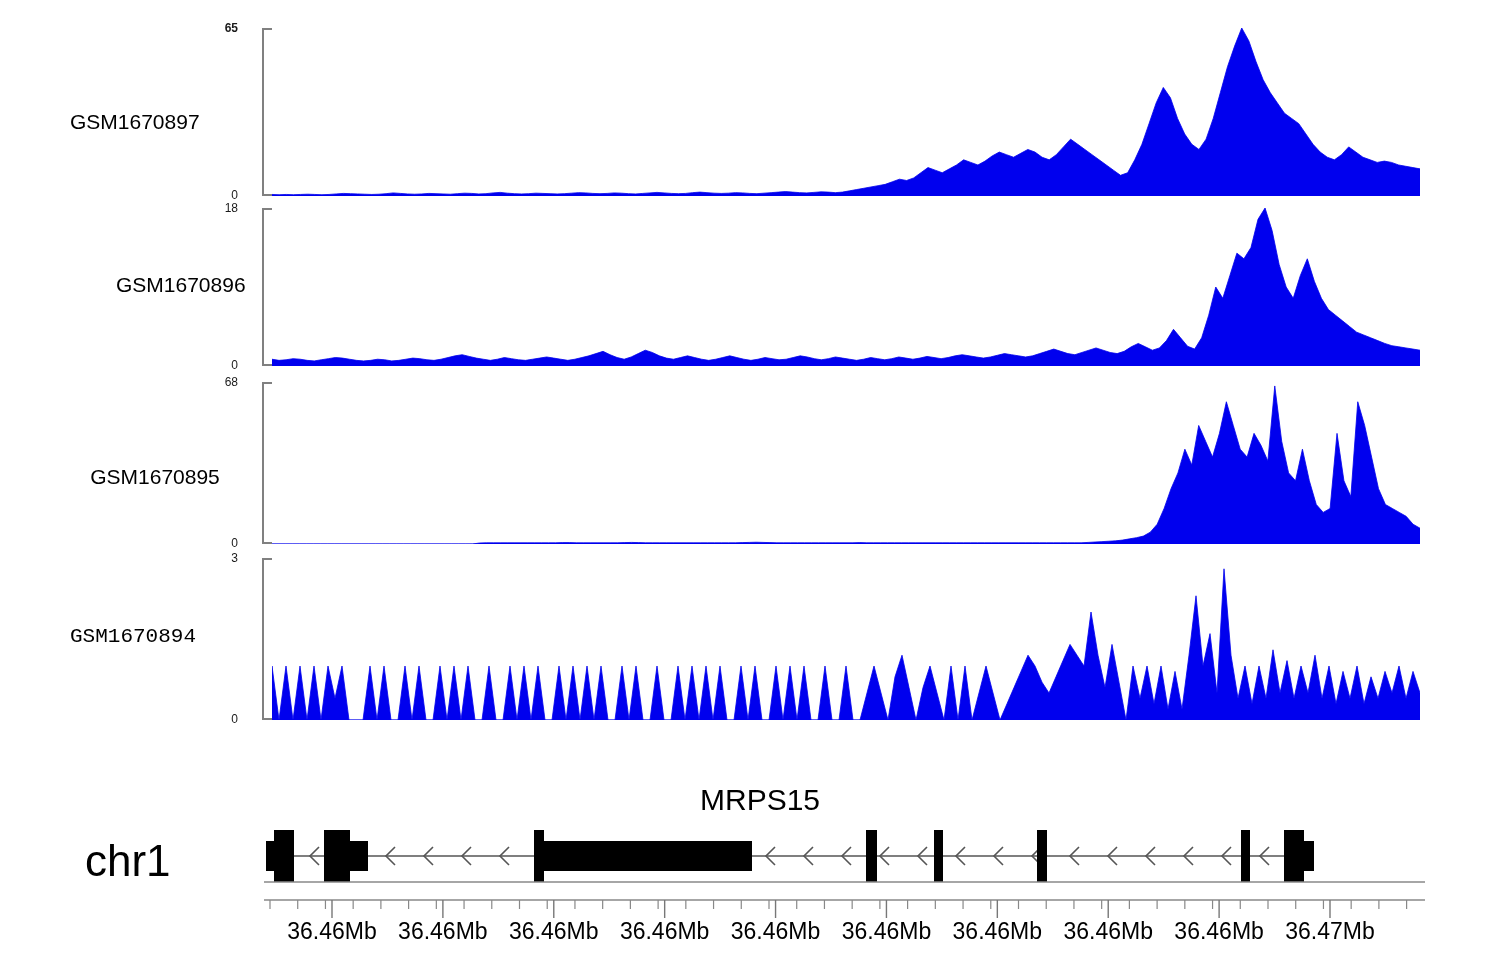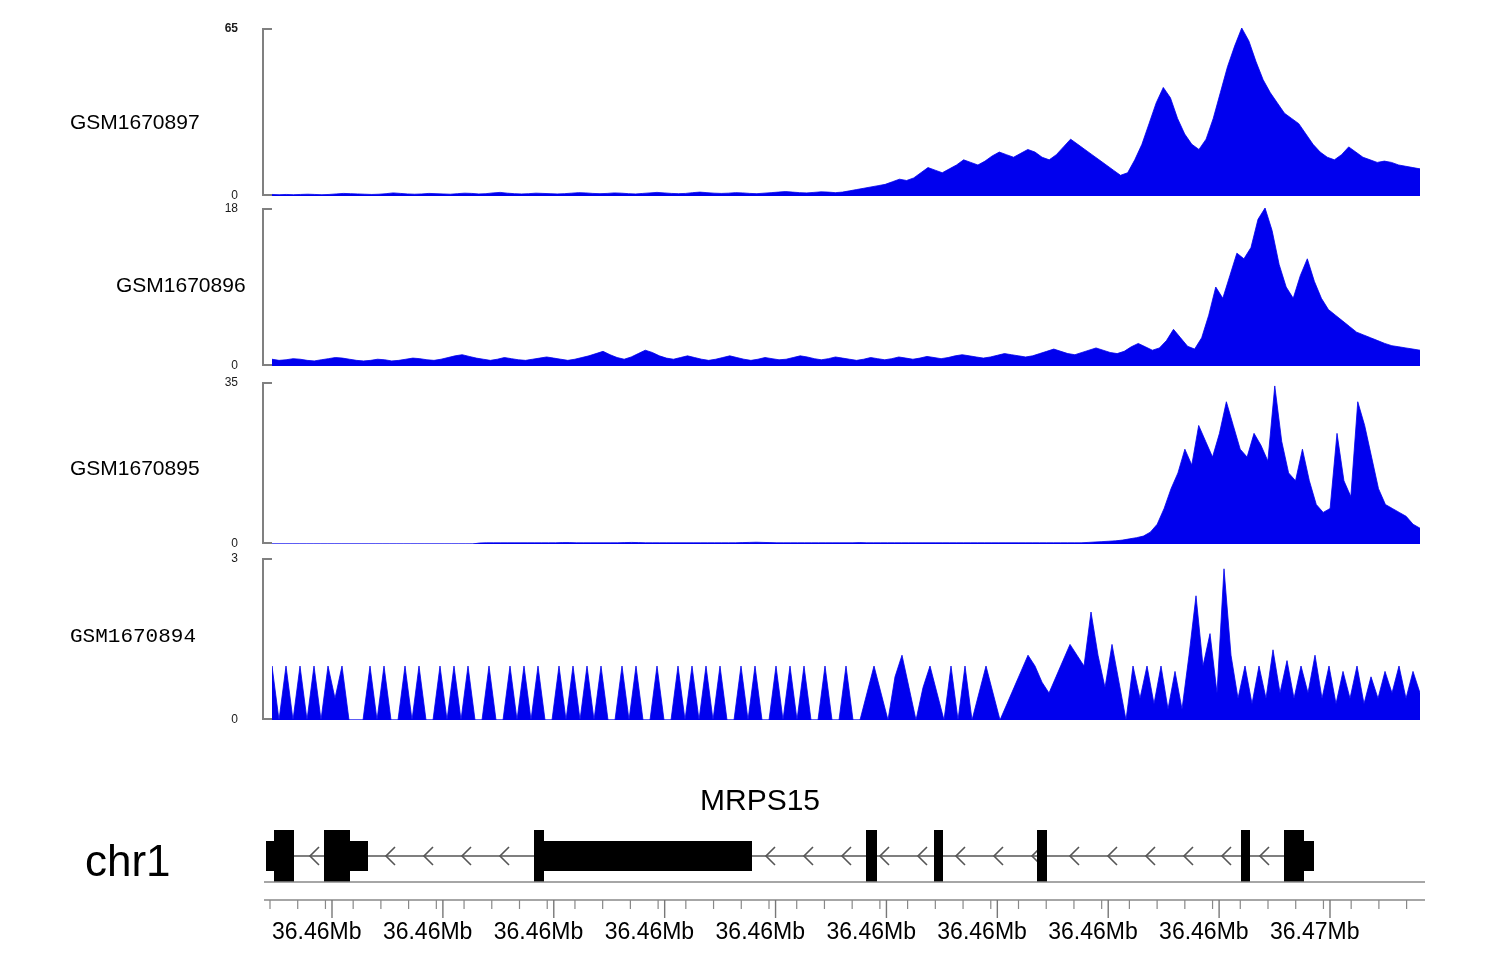--- a/index.html
+++ b/index.html
@@ -112,20 +112,21 @@
     top: 878px;
     width: 1200px;
     height: 90px;
   }
   #axis-panel svg { display: block; }
   .tick-label {
     position: absolute;
     font-size: 23px;
     color: #000000;
     white-space: nowrap;
+    text-align: center;
   }
 </style>
 </head>
 <body>
 
 <div id="browser">
 
   <div id="tracks">
       <div class="track-row" style="top: 28px; height: 168px;">
         <div class="track-label" style="top: 70px; margin-top: 12px;">GSM1670897</div>
@@ -143,22 +144,22 @@
         <div class="axis-max" style="top: -7px;">18</div>
         <div class="axis-min" style="top: 150px;">0</div>
         <div class="axis-bracket" style="top: 0px; height: 158px;"></div>
         <div class="plot-area" style="top: 0px; height: 158px;">
           <svg viewBox="0 0 1148 158" preserveAspectRatio="none">
             <path d="M 0 158 L 0.00 151.23 L 7.04 152.36 L 14.09 151.79 L 21.13 150.66 L 28.17 151.23 L 35.21 152.36 L 42.26 152.92 L 49.30 151.79 L 56.34 150.66 L 63.39 149.54 L 70.43 150.10 L 77.47 151.23 L 84.52 152.36 L 91.56 152.92 L 98.60 152.36 L 105.64 151.23 L 112.69 151.79 L 119.73 152.92 L 126.77 152.36 L 133.82 151.23 L 140.86 150.10 L 147.90 150.66 L 154.94 151.79 L 161.99 152.36 L 169.03 151.23 L 176.07 149.54 L 183.12 147.84 L 190.16 146.71 L 197.20 148.41 L 204.25 150.10 L 211.29 151.23 L 218.33 152.36 L 225.37 151.23 L 232.42 149.54 L 239.46 150.66 L 246.50 151.79 L 253.55 152.36 L 260.59 151.23 L 267.63 150.10 L 274.67 148.97 L 281.72 150.10 L 288.76 151.23 L 295.80 152.36 L 302.85 151.23 L 309.89 149.54 L 316.93 147.84 L 323.98 145.59 L 331.02 143.33 L 338.06 146.71 L 345.10 149.54 L 352.15 151.23 L 359.19 148.97 L 366.23 145.59 L 373.28 142.20 L 380.32 144.46 L 387.36 147.84 L 394.40 150.10 L 401.45 151.23 L 408.49 149.54 L 415.53 147.84 L 422.58 149.54 L 429.62 151.23 L 436.66 152.36 L 443.71 151.23 L 450.75 149.54 L 457.79 147.84 L 464.83 149.54 L 471.88 151.23 L 478.92 152.36 L 485.96 151.23 L 493.01 149.54 L 500.05 150.66 L 507.09 151.79 L 514.13 151.23 L 521.18 149.54 L 528.22 147.84 L 535.26 148.97 L 542.31 150.66 L 549.35 151.79 L 556.39 150.66 L 563.44 148.97 L 570.48 150.10 L 577.52 151.23 L 584.56 152.36 L 591.61 151.23 L 598.65 149.54 L 605.69 150.66 L 612.74 151.79 L 619.78 150.66 L 626.82 148.97 L 633.87 150.10 L 640.91 151.23 L 647.95 150.10 L 654.99 148.41 L 662.04 149.54 L 669.08 150.66 L 676.12 149.54 L 683.17 147.84 L 690.21 146.71 L 697.25 147.84 L 704.29 148.97 L 711.34 150.10 L 718.38 148.97 L 725.42 147.28 L 732.47 145.59 L 739.51 146.71 L 746.55 147.84 L 753.60 148.97 L 760.64 147.84 L 767.68 145.59 L 774.72 143.33 L 781.77 141.07 L 788.81 143.33 L 795.85 145.59 L 802.90 146.71 L 809.94 144.46 L 816.98 142.20 L 824.02 139.94 L 831.07 142.20 L 838.11 144.46 L 845.15 145.59 L 852.20 143.33 L 859.24 138.81 L 866.28 135.43 L 873.33 138.81 L 880.37 142.20 L 887.41 139.94 L 894.45 132.61 L 901.50 121.32 L 908.54 129.79 L 915.58 138.25 L 922.63 141.07 L 929.67 129.79 L 936.71 107.21 L 943.75 79.00 L 950.80 90.29 L 957.84 67.71 L 964.88 45.14 L 971.93 50.79 L 978.97 39.50 L 986.01 11.29 L 993.06 0.00 L 1000.10 22.57 L 1007.14 56.43 L 1014.18 79.00 L 1021.23 90.29 L 1028.27 67.71 L 1035.31 50.79 L 1042.36 73.36 L 1049.40 90.29 L 1056.44 101.57 L 1063.48 107.21 L 1070.53 112.86 L 1077.57 118.50 L 1084.61 124.14 L 1091.66 126.96 L 1098.70 129.79 L 1105.74 132.61 L 1112.79 135.43 L 1119.83 137.69 L 1126.87 138.81 L 1133.91 139.94 L 1140.96 141.07 L 1148.00 142.20 L 1148 158 Z" fill="#0000ee" stroke="#0000ee" stroke-width="0.8"></path>
           </svg>
         </div>
       </div>
       <div class="track-row" style="top: 382px; height: 162px;">
-        <div class="track-label" style="top: 74px;">GSM1670895</div>
-        <div class="axis-max" style="top: -7px;">35</div>
+        <div class="track-label" style="top: 83px; text-align: center;">GSM1670895</div>
+        <div class="axis-max" style="top: -7px;">68</div>
         <div class="axis-min" style="top: 154px;">0</div>
         <div class="axis-bracket" style="top: 0px; height: 162px;"></div>
         <div class="plot-area" style="top: 0px; height: 162px;">
           <svg viewBox="0 0 1148 162" preserveAspectRatio="none">
             <path d="M 0 162 L 0.00 162.00 L 6.92 162.00 L 13.83 162.00 L 20.75 162.00 L 27.66 162.00 L 34.58 162.00 L 41.49 162.00 L 48.41 162.00 L 55.33 162.00 L 62.24 162.00 L 69.16 162.00 L 76.07 162.00 L 82.99 162.00 L 89.90 162.00 L 96.82 162.00 L 103.73 162.00 L 110.65 162.00 L 117.57 162.00 L 124.48 162.00 L 131.40 162.00 L 138.31 162.00 L 145.23 162.00 L 152.14 162.00 L 159.06 162.00 L 165.98 162.00 L 172.89 162.00 L 179.81 162.00 L 186.72 162.00 L 193.64 162.00 L 200.55 162.00 L 207.47 161.01 L 214.39 160.81 L 221.30 160.81 L 228.22 160.81 L 235.13 160.81 L 242.05 160.81 L 248.96 160.81 L 255.88 160.81 L 262.80 160.81 L 269.71 160.81 L 276.63 160.81 L 283.54 160.81 L 290.46 160.62 L 297.37 160.62 L 304.29 160.81 L 311.20 160.81 L 318.12 160.81 L 325.04 160.81 L 331.95 160.81 L 338.87 160.81 L 345.78 160.81 L 352.70 160.62 L 359.61 160.42 L 366.53 160.62 L 373.45 160.81 L 380.36 160.81 L 387.28 160.81 L 394.19 160.81 L 401.11 160.81 L 408.02 160.81 L 414.94 160.81 L 421.86 160.81 L 428.77 160.81 L 435.69 160.81 L 442.60 160.81 L 449.52 160.81 L 456.43 160.81 L 463.35 160.81 L 470.27 160.62 L 477.18 160.42 L 484.10 160.22 L 491.01 160.42 L 497.93 160.62 L 504.84 160.81 L 511.76 160.81 L 518.67 160.81 L 525.59 160.81 L 532.51 160.81 L 539.42 160.81 L 546.34 160.81 L 553.25 160.81 L 560.17 160.81 L 567.08 160.81 L 574.00 160.81 L 580.92 160.81 L 587.83 160.62 L 594.75 160.81 L 601.66 160.81 L 608.58 160.81 L 615.49 160.81 L 622.41 160.81 L 629.33 160.81 L 636.24 160.81 L 643.16 160.81 L 650.07 160.81 L 656.99 160.81 L 663.90 160.81 L 670.82 160.81 L 677.73 160.81 L 684.65 160.81 L 691.57 160.81 L 698.48 160.81 L 705.40 160.81 L 712.31 160.81 L 719.23 160.81 L 726.14 160.81 L 733.06 160.81 L 739.98 160.81 L 746.89 160.81 L 753.81 160.81 L 760.72 160.81 L 767.64 160.81 L 774.55 160.81 L 781.47 160.81 L 788.39 160.81 L 795.30 160.81 L 802.22 160.81 L 809.13 160.81 L 816.05 160.42 L 822.96 160.02 L 829.88 159.63 L 836.80 159.23 L 843.71 158.84 L 850.63 158.05 L 857.54 156.86 L 864.46 155.68 L 871.37 154.10 L 878.29 150.15 L 885.20 142.24 L 892.12 126.44 L 899.04 106.68 L 905.95 90.88 L 912.87 67.17 L 919.78 82.98 L 926.70 43.46 L 933.61 59.27 L 940.53 75.07 L 947.45 51.37 L 954.36 19.76 L 961.28 43.46 L 968.19 67.17 L 975.11 75.07 L 982.02 51.37 L 988.94 63.22 L 995.86 79.02 L 1002.77 3.95 L 1009.69 59.27 L 1016.60 90.88 L 1023.52 98.78 L 1030.43 67.17 L 1037.35 98.78 L 1044.27 122.49 L 1051.18 130.39 L 1058.10 126.44 L 1065.01 51.37 L 1071.93 98.78 L 1078.84 114.59 L 1085.76 19.76 L 1092.67 43.46 L 1099.59 75.07 L 1106.51 106.68 L 1113.42 122.49 L 1120.34 126.44 L 1127.25 130.39 L 1134.17 134.34 L 1141.08 142.24 L 1148.00 146.20 L 1148 162 Z" fill="#0000ee" stroke="#0000ee" stroke-width="0.8"></path>
           </svg>
         </div>
       </div>
       <div class="track-row" style="top: 558px; height: 162px;">
         <div class="track-label" style="top: 67px; font-family: Liberation Mono, monospace;">GSM1670894</div>

